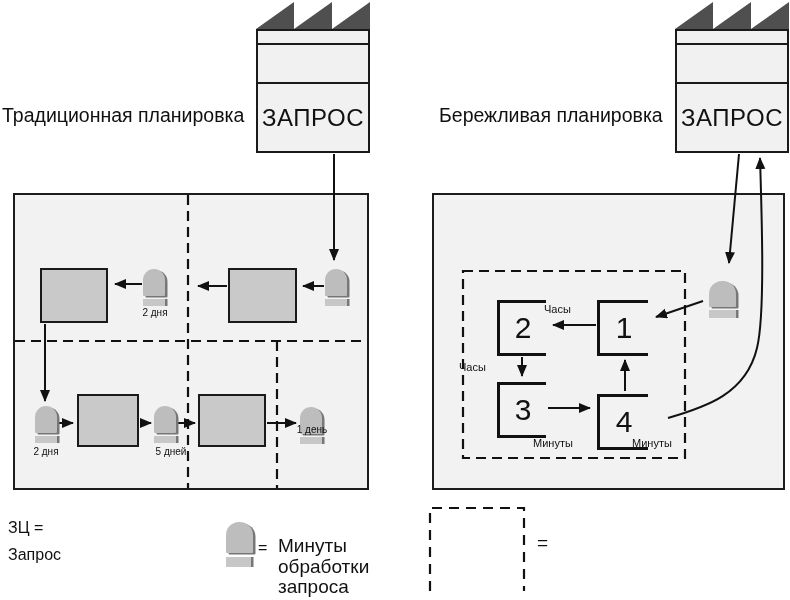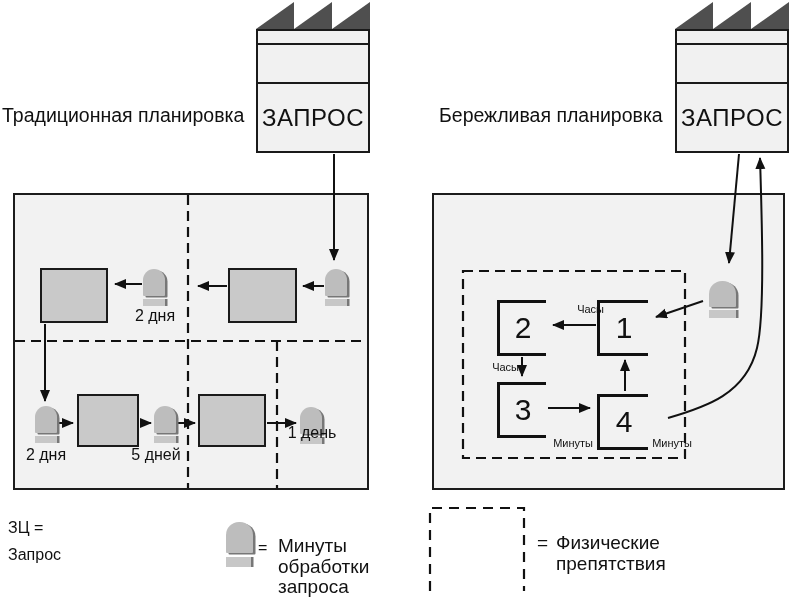--- a/index.html
+++ b/index.html
@@ -22,22 +22,22 @@
   
   .req{position:absolute;z-index:3;}
   .req .dome{width:22px;height:27px;background:#bdbdbd;border-radius:11px 11px 1px 1px;
              box-shadow:2.5px 1.5px 0 #777;}
   .req .base{width:22px;height:7px;margin-top:3px;background:#c7c7c7;box-shadow:2.5px 0 0 #777;}
   .req.lg .dome{width:27px;height:26px;border-radius:13px 13px 1px 1px;}
   .req.lg .base{width:27px;height:8px;}
   .req.xl .dome{width:27px;height:31px;border-radius:13px 13px 1px 1px;}
   .req.xl .base{width:25px;height:10px;margin-top:4px;}
   
-  .lbl{position:absolute;font-size:16px;text-align:center;z-index:3;white-space:nowrap;}
-  .sml{position:absolute;font-size:11px;text-align:right;z-index:3;white-space:nowrap;}
+  .lbl{position:absolute;font-size:10px;text-align:center;z-index:3;white-space:nowrap;}
+  .sml{position:absolute;font-size:11px;text-align:left;z-index:3;white-space:nowrap;}
   
   .cell{position:absolute;border:3px solid #111;border-right:none;box-sizing:border-box;
         display:flex;align-items:center;justify-content:center;font-size:30px;z-index:3;}
   
   .leg{position:absolute;font-size:19px;line-height:20.5px;z-index:3;white-space:nowrap;}
   .leg.big{font-size:16px;line-height:27px;}
 </style>
 </head>
 <body>
 
@@ -130,21 +130,21 @@
       <div class="dome"></div>
       <div class="base"></div>
     </div>
   <div class="req" style="left:300px;top:407px">
       <div class="dome"></div>
       <div class="base"></div>
     </div>
 
   <div class="lbl" style="left:125px;top:307px;width:60px">2 дня</div>
   <div class="lbl" style="left:16px;top:446px;width:60px">2 дня</div>
-  <div class="lbl" style="left:126px;top:446px;width:60px">5 дней</div>
+  <div class="lbl" style="left:141px;top:446px;width:60px">5 дней</div>
   <div class="lbl" style="left:282px;top:424px;width:60px">1 день</div>
 
   <div class="cell" style="left:597px;top:300px;width:51px;height:56px">1</div>
   <div class="cell" style="left:497px;top:300px;width:49px;height:56px">2</div>
   <div class="cell" style="left:497px;top:382px;width:49px;height:56px">3</div>
   <div class="cell" style="left:597px;top:394px;width:51px;height:56px">4</div>
 
   <div class="req lg" style="left:709px;top:281px">
       <div class="dome"></div>
       <div class="base"></div>
@@ -165,18 +165,14 @@
       <div class="base"></div>
     </div>
   <div class="leg big" style="left:258px;top:534px">=</div>
   <div class="leg" style="left:278px;top:536px">
     <div>Минуты</div>
     <div>обработки</div>
     <div>запроса</div>
   </div>
 
   <div class="leg" style="left:537px;top:533px">=</div>
-  <div class="leg" style="left:556px;top:533px">
-    <div>Физические</div>
-    <div>препятствия</div>
-  </div>
 
 </div>
 
 </body></html>

